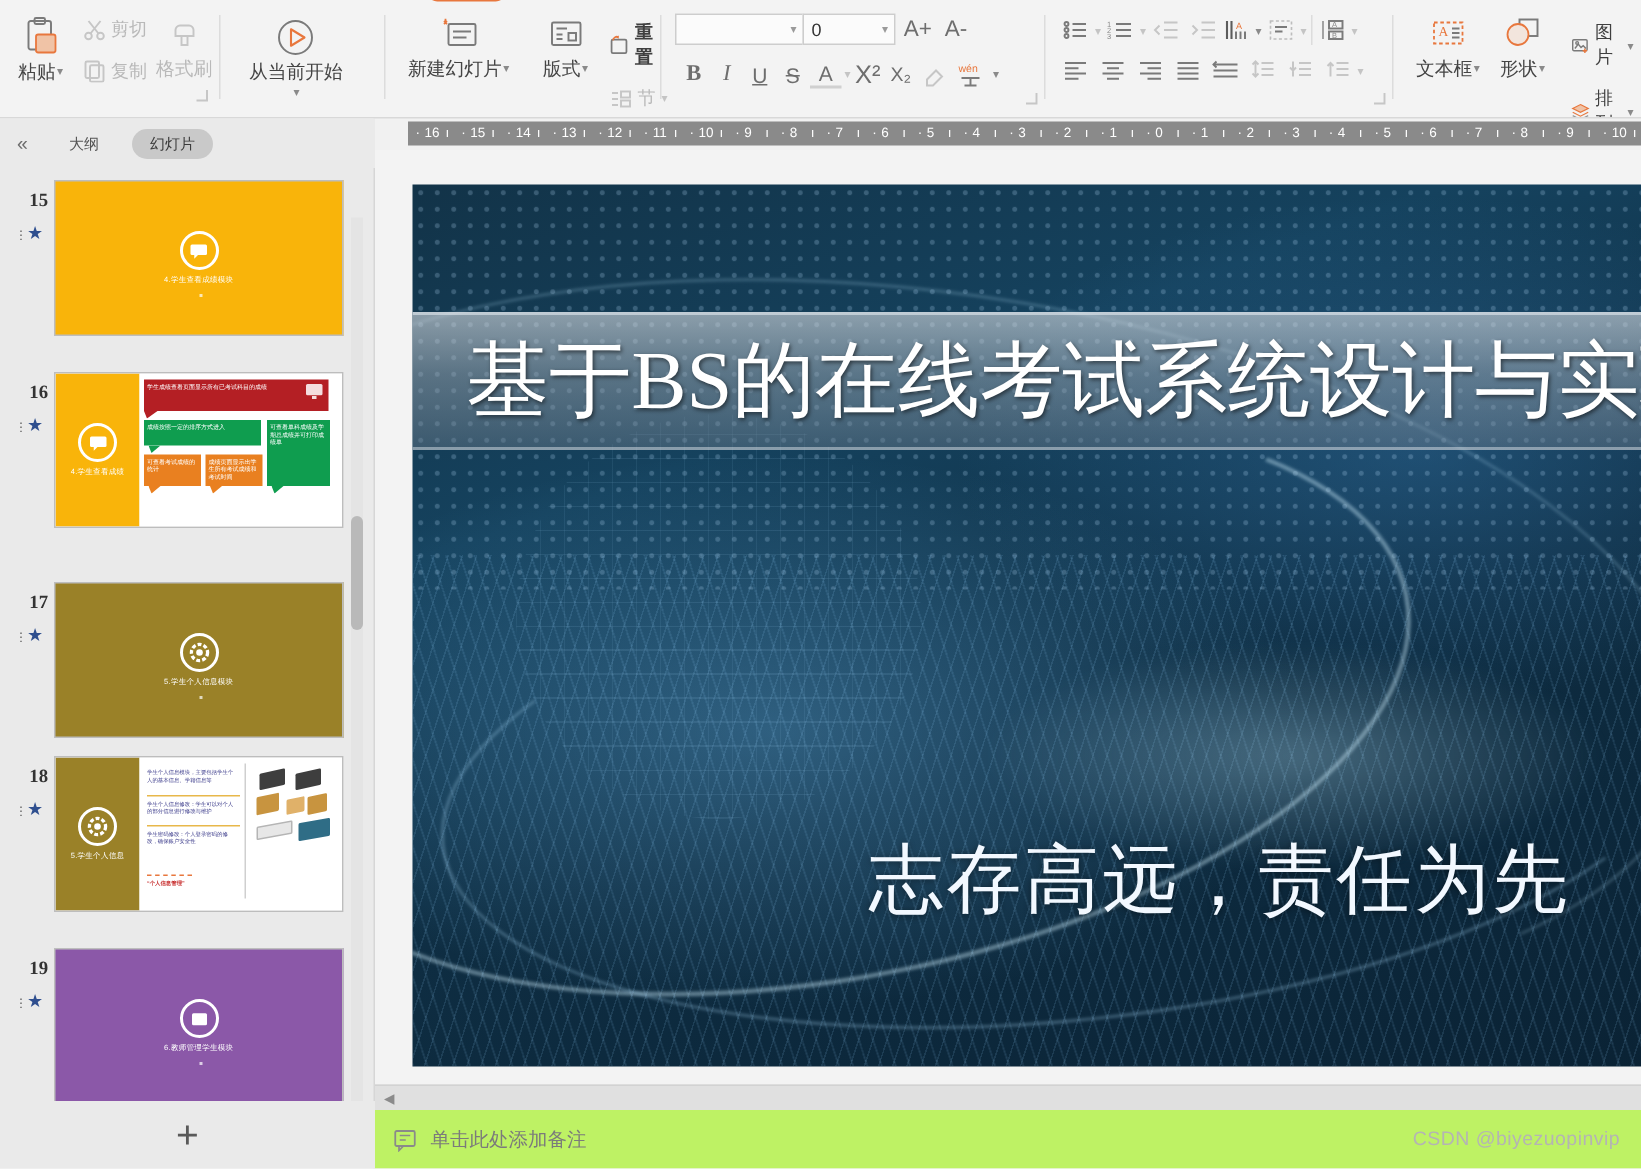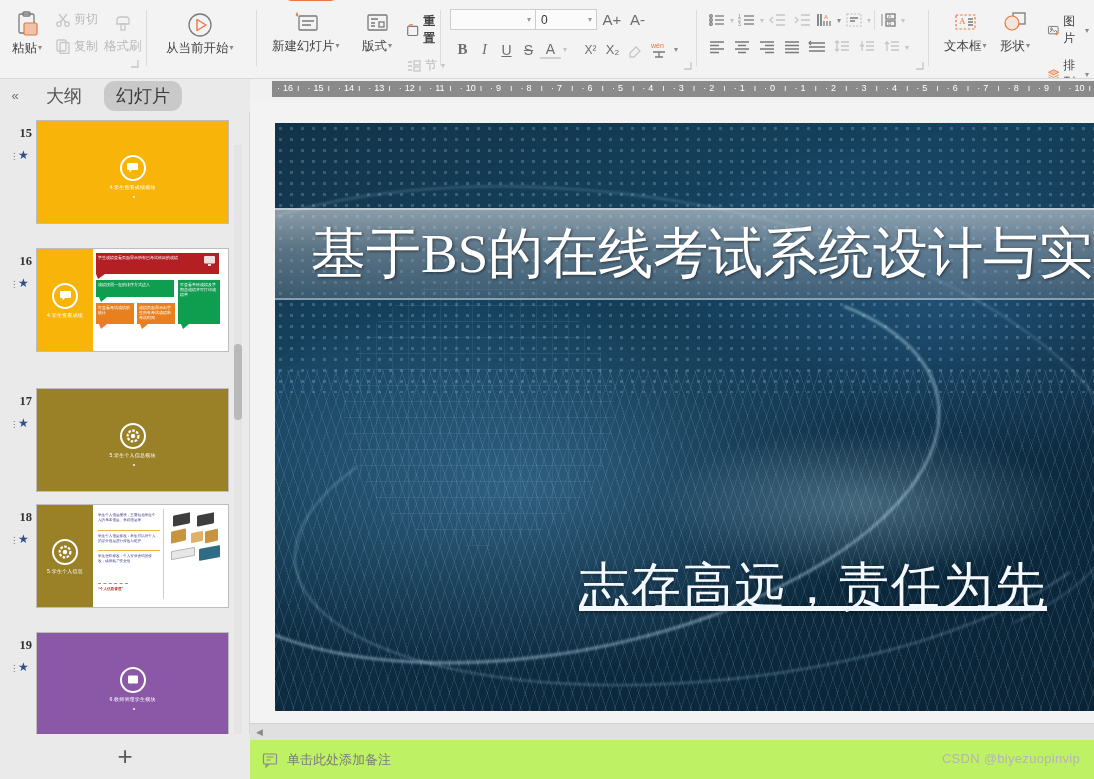--- a/index.html
+++ b/index.html
@@ -83,21 +83,21 @@
   .leftpanel {
     position: absolute; top: 79px; left: 0; width: 250px; height: 700px;
     background: #eaeaea; border-right: 1px solid #d6d6d6;
   }
   .lp-head {
     position: absolute; top: 0; left: 0; width: 250px; height: 33px;
     display: flex; align-items: center; background: #eaeaea;
   }
   .collapse { margin-left: 6px; font-size: 13px; color: #6d6d6d; width: 18px; text-align:center;}
   .lp-tab {
-    font-size: 18px; color: #555; padding: 3px 12px; border-radius: 11px;
+    font-size: 10px; color: #555; padding: 3px 12px; border-radius: 11px;
     margin-left: 10px;
     font-family: Liberation Serif, serif;
   }
   .lp-tab.active { background: #c9c9c9; color: #3b3b3b; }
 
   .thumblist {
     position: absolute; top: 33px; left: 0; width: 250px; height: 634px;
     overflow: hidden;
   }
   .thumbrow { position: absolute; left: 0; width: 250px; }
@@ -230,21 +230,20 @@
   .it-r-a { background:#ccd5e8; }
   .it-l-b { background:#e9edf5; color:#1b1b1b; height:29px;}
   .it-r-b { background:#e9edf5; }
   .it-tall { height: 44px; }
 
   .motto {
     position:absolute; left:268px; top:430px; width:540px; text-align:center;
     font-family: "Liberation Serif", "DejaVu Serif", serif;
     font-size: 50px; color: #f2f8ff; letter-spacing: 2px;
     text-shadow: 0 1px 5px rgba(0,0,0,.45);
-    text-decoration: underline;
   }
 
   
   .splitbar {
     position: absolute; top: 723px; left: 250px; width: 844px; height: 17px;
     background: #e0e0e0; border-top: 1px solid #d2d2d2;
   }
   .splitbar .arr { position:absolute; left:6px; top:3px; font-size:9px; color:#8b8b8b; }
   .notes {
     position: absolute; top: 740px; left: 250px; width: 844px; height: 39px;
@@ -316,21 +315,21 @@
     </div>
     <div class="grp-sep" style="left:146px;"></div>
 
     <div class="grp" id="g-start">
       <div style="position:absolute; left:10px; top:2px;">
         <div class="btn-v">
           <svg width="30" height="30" viewBox="0 0 30 30">
             <circle class="ic" cx="15" cy="15" r="11"></circle>
             <path d="M12 9.5 L21 15 L12 20.5 z" fill="none" stroke="#e8773d" stroke-width="1.4" stroke-linejoin="round"></path>
           </svg>
-          <span class="cap" style="display:inline-flex;align-items:center;">
+          <span class="cap" style="display:inline-flex;align-items:center;flex-direction:column;">
             <span>从当前开始</span>
             <span class="carat">▾</span>
           </span>
         </div>
       </div>
     </div>
     <div class="grp-sep" style="left:256px;"></div>
 
     <div class="grp" id="g-slide">
       <div style="position:absolute; left:6px; top:2px;">
@@ -393,21 +392,21 @@
         <span class="ftool btn-dis" style="font-size:15px;">A+</span>
         <span class="ftool btn-dis" style="font-size:15px;">A-</span>
       </div>
       <div class="rowtools" style="position:absolute; left:6px; top:30px;">
         <span class="ftool btn-dis" style="font-family:'Liberation Serif',serif;font-weight:bold;font-size:15px;">B</span>
         <span class="ftool btn-dis" style="font-family:'Liberation Serif',serif;font-style:italic;font-size:15px;">I</span>
         <span class="ftool btn-dis" style="font-size:14px;text-decoration:underline;">U</span>
         <span class="ftool btn-dis" style="font-size:14px;text-decoration:line-through;">S</span>
         <span class="ftool btn-dis" style="font-size:14px;border-bottom:2px solid #d0d0d0;height:19px;">A</span>
         <span class="carat carat-dis">▾</span>
-        <span class="ftool btn-dis" style="font-size:12px;margin-left:12px;">X²</span>
+        <span class="ftool btn-dis" style="font-size:17px;">X²</span>
         <span class="ftool btn-dis" style="font-size:13px;">X₂</span>
         <span class="ftool">
           <svg width="16" height="16" viewBox="0 0 16 16">
             <path class="ic ic-dis" d="M3 11 L9 5 l4 4 l-6 6 h-4 z"></path>
           </svg>
         </span>
         <span class="ftool" style="width:26px;">
           <svg width="22" height="20" viewBox="0 0 22 20">
             <text x="3" y="8" font-size="7" fill="#e8773d" font-family="'Liberation Sans',sans-serif">wén</text>
             <path class="ic" d="M5 12 h12 M11 12 v5 M7 17 h8"></path>

